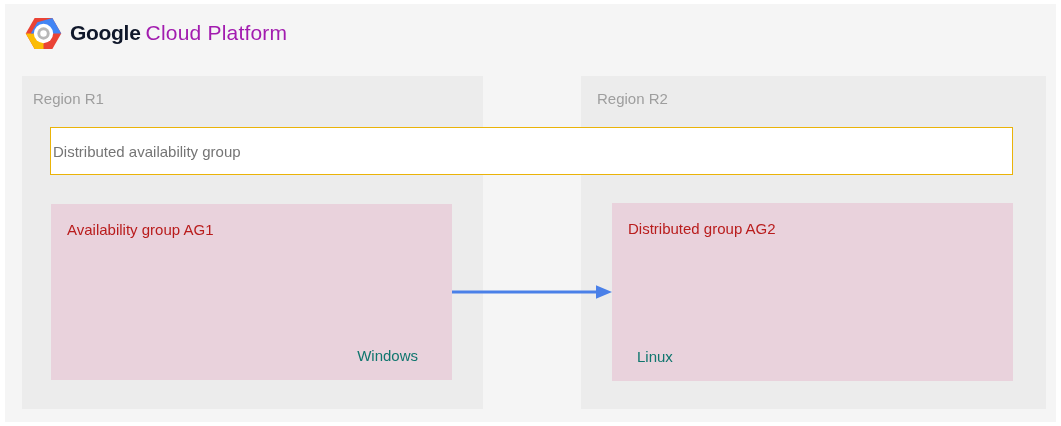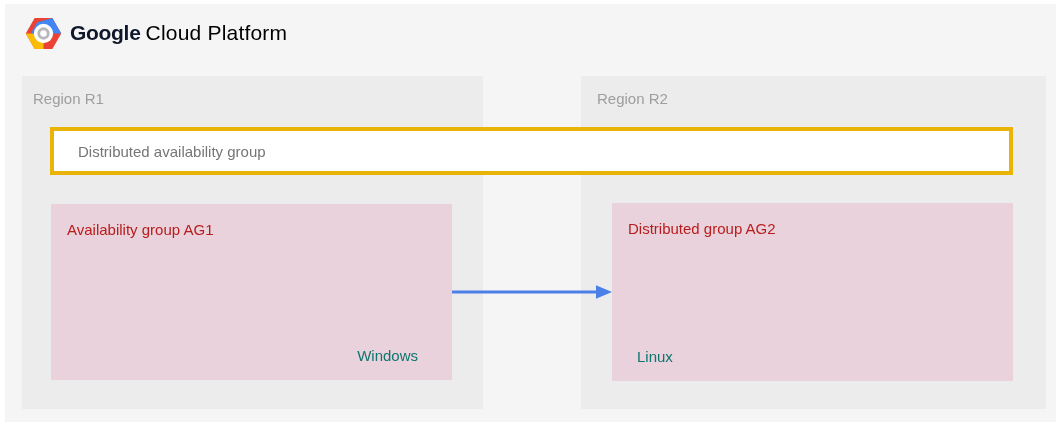--- a/index.html
+++ b/index.html
@@ -27,21 +27,21 @@
   }
   .logo-hex { width: 37px; height: 33px; display: block; }
   .logo-text {
     margin-left: 8px;
     font-size: 21px;
     color: #757575;
     white-space: nowrap;
     letter-spacing: 0.2px;
   }
   .logo-brand { font-weight: bold; color: #0f172a; margin-right: 5px; letter-spacing: -0.3px; }
-  .logo-product { font-weight: normal; color: #000000; }
+  .logo-product { font-weight: normal; color: #a21caf; }
   
   .region {
     position: absolute;
     background: #ececec;
     z-index: 1;
   }
   .region-r1 { left: 22px;  top: 76px; width: 461px; height: 333px; }
   .region-r2 { left: 581px; top: 76px; width: 465px; height: 333px; }
   .region-label {
     position: absolute;
@@ -50,24 +50,24 @@
     color: #9e9e9e;
   }
   .region-r1 .region-label { left: 11px; }
   .region-r2 .region-label { left: 16px; }
   
   .dag-box {
     position: absolute;
     left: 50px; top: 127px;
     width: 963px; height: 48px;
     background: #ffffff;
-    border: 4px solid #eab308;
+    border: 1px solid #eab308;
     display: flex;
     align-items: center;
-    padding-left: 24px;
+    padding-left: 2px;
     z-index: 3;
   }
   .dag-label { font-size: 15px; color: #757575; }
   
   .ag-box {
     position: absolute;
     background: #e9d2dc;
     z-index: 2;
   }
   .ag1 { left: 51px;  top: 204px; width: 401px; height: 176px; }

